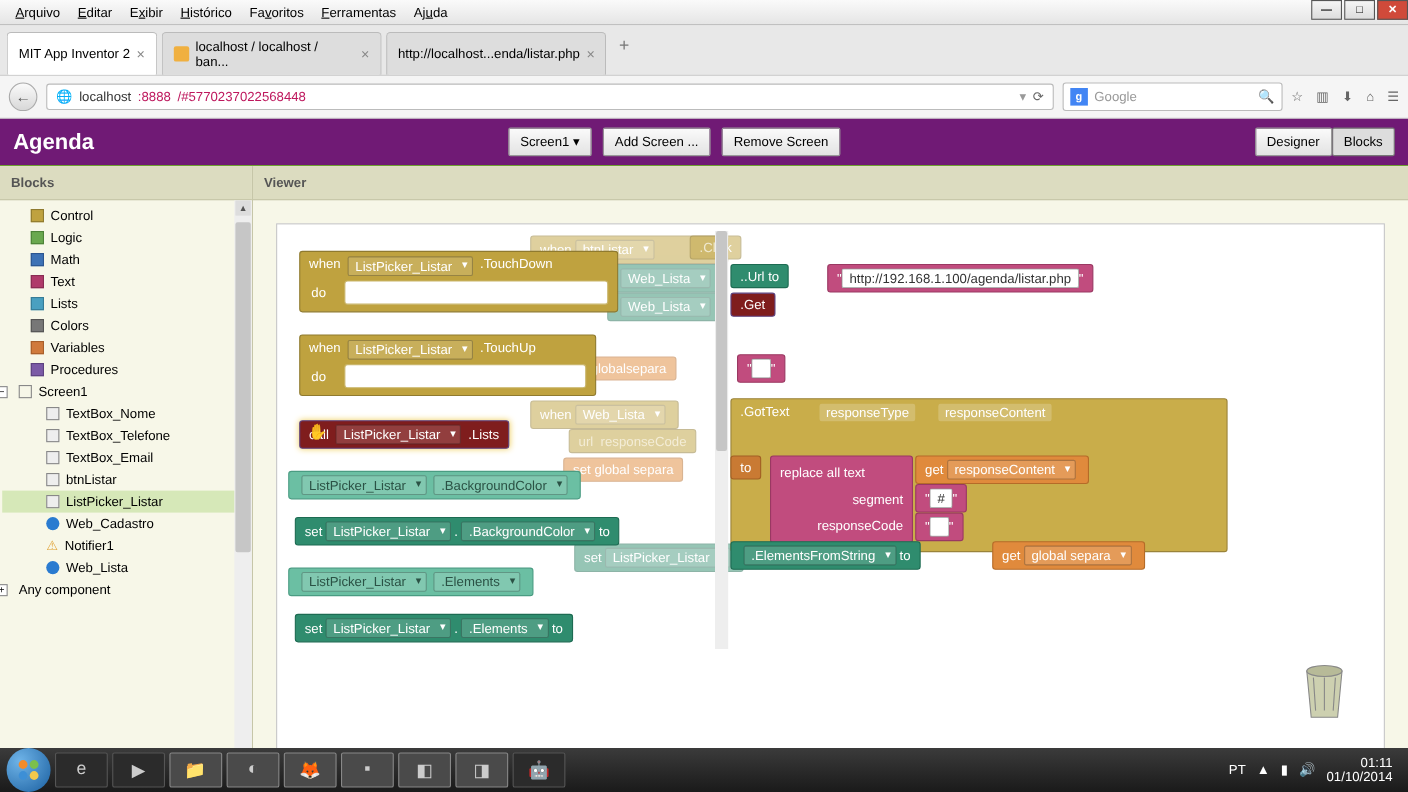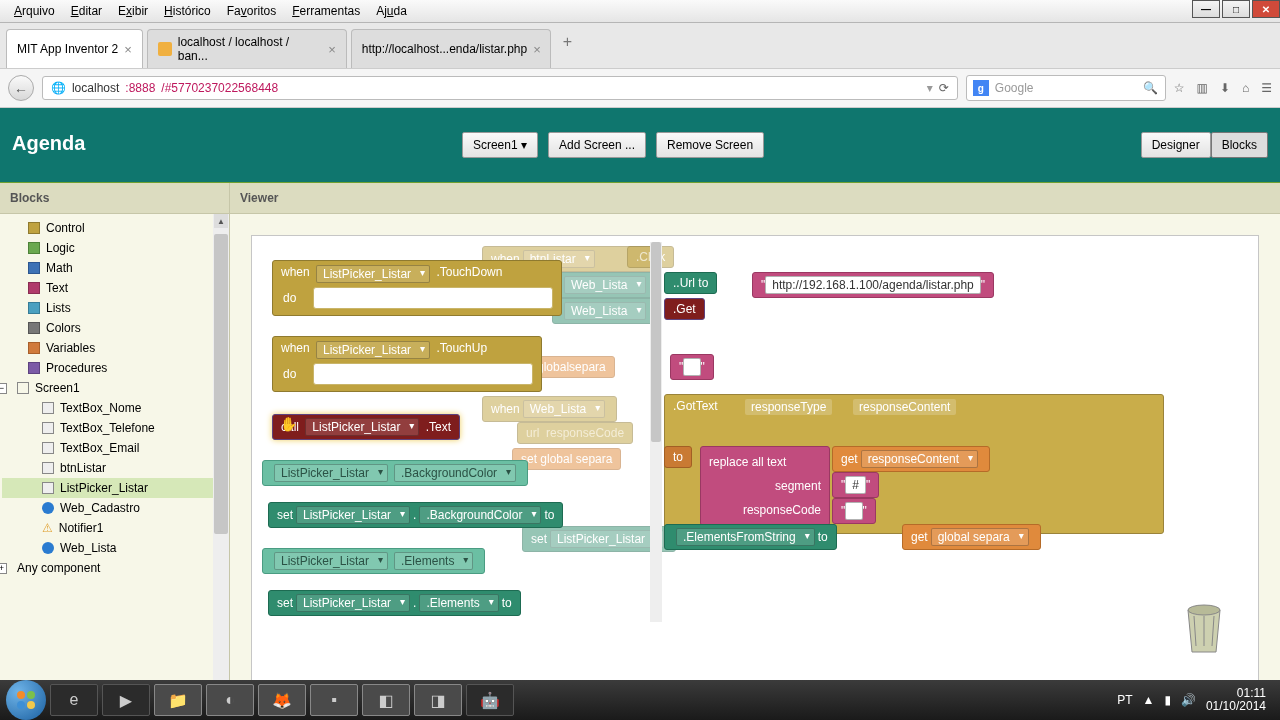--- a/index.html
+++ b/index.html
@@ -19,21 +19,21 @@
 .urlbar{background:#f5f5f5;padding:6px 8px;display:flex;align-items:center;gap:8px;border-bottom:1px solid #ccc}
 .back{width:26px;height:26px;border-radius:13px;background:linear-gradient(#fafafa,#d8d8d8);border:1px solid #aaa;display:flex;align-items:center;justify-content:center;font-size:14px;color:#555}
 .urlfield{flex:1;border:1px solid #bbb;border-radius:3px;background:#fff;padding:4px 8px;display:flex;align-items:center;gap:6px}
 .urlfield .host{color:#333}
 .urlfield .path{color:#be185d}
 .reload{color:#666;margin-left:auto}
 .searchbox{width:200px;border:1px solid #bbb;border-radius:3px;background:#fff;padding:4px 6px;display:flex;align-items:center;gap:6px;color:#999}
 .searchbox .g{width:16px;height:16px;background:#4285f4;color:#fff;font-size:10px;display:flex;align-items:center;justify-content:center;font-weight:bold}
 .toolicons{display:flex;gap:12px;color:#666;font-size:15px}
 .content{display:flex;flex-direction:column;height:calc(720px - 120px)}
-.greenbar{background:#0f766e;padding:24px 12px;display:flex;gap:10px;border-bottom:1px solid #6fa030}
+.greenbar{background:#701a75;padding:8px 12px;display:flex;align-items:center;gap:10px;border-bottom:1px solid #6fa030}
 .greenbar .title{color:#fff;font-size:20px;font-weight:bold;margin-right:auto}
 .gbtn{background:linear-gradient(#fafafa,#e3e3e3);border:1px solid #999;padding:5px 10px;border-radius:2px;cursor:pointer}
 .gbtn.active{background:#ddd;border-color:#777}
 .panes{display:flex;flex:1;overflow:hidden}
 .sidebar{width:230px;background:#f7f7e8;border-right:1px solid #c6c6a8;display:flex;flex-direction:column}
 .panehdr{background:#dcdcc0;padding:8px 10px;font-weight:bold;color:#555;border-bottom:1px solid #c6c6a8}
 .tree{flex:1;overflow-y:auto;padding:4px 2px;position:relative}
 .tree-scroll{position:absolute;right:0;top:0;width:16px;height:100%;background:#eee}
 .tree-scroll .thumb{position:absolute;top:20px;height:300px;width:14px;left:1px;background:#c6c6c6;border-radius:2px}
 .tree-scroll .arr{position:absolute;width:14px;height:14px;left:1px;background:#ddd;display:flex;align-items:center;justify-content:center;font-size:8px;color:#555}
@@ -262,21 +262,21 @@
           <div style="position:absolute;left:40px;top:26px;width:240px;height:22px;background:#fff;border:1px solid #c9b56a;border-radius:3px"></div>
         </div>
 
         <div class="blk olive" style="top:100px;left:20px;height:56px;width:270px;align-items:flex-start;padding-top:4px">
           <span>when</span>&nbsp;<span class="dd">ListPicker_Listar</span>&nbsp;<span>.TouchUp</span>
           <div style="position:absolute;left:10px;top:30px">do</div>
           <div style="position:absolute;left:40px;top:26px;width:220px;height:22px;background:#fff;border:1px solid #c9b56a;border-radius:3px"></div>
         </div>
 
         <div class="blk purple" style="top:178px;left:20px;box-shadow:0 0 6px #f0d060">
-          <span>call</span>&nbsp;<span class="dd">ListPicker_Listar</span>&nbsp;<span>.Text</span>
+          <span>call</span>&nbsp;<span class="dd">ListPicker_Listar</span>&nbsp;<span>.Lists</span>
         </div>
         <div style="position:absolute;top:180px;left:28px;font-size:14px">✋</div>
 
         <div class="blk tealL" style="top:224px;left:10px">
             <span class="dd">ListPicker_Listar</span> 
             <span class="dd">.BackgroundColor</span>
           </div>
         <div class="blk tealL" style="top:312px;left:10px">
             <span class="dd">ListPicker_Listar</span> 
             <span class="dd">.Elements</span>
@@ -285,21 +285,21 @@
         <div class="blk teal" style="top:266px;left:16px"><span>set</span> <span class="dd">ListPicker_Listar</span> . <span class="dd">.BackgroundColor</span> <span>to</span></div>
         <div class="blk teal" style="top:354px;left:16px"><span>set</span> <span class="dd">ListPicker_Listar</span> . <span class="dd">.Elements</span> <span>to</span></div>
 
         <div class="blk teal" style="top:36px;left:412px">.<span>.Url</span>&nbsp; <span>to</span></div>
         <div class="blk pink" style="top:36px;left:500px">" <span class="txtslot">http://192.168.1.100/agenda/listar.php</span> "</div>
         <div class="blk purple" style="top:62px;left:412px">
             <span>.Get</span>
           </div>
         <div class="blk pink" style="top:118px;left:418px">" <span class="txtslot">&nbsp;</span> "</div>
 
-        <div class="blk olive2" style="top:158px;left:412px;height:140px;width:500px;align-items:flex-start;padding-top:16px">
+        <div class="blk olive2" style="top:158px;left:412px;height:140px;width:452px;align-items:flex-start;padding-top:16px">
           <span style="position:absolute;top:4px;left:8px">.GotText</span>
           <span style="position:absolute;top:4px;left:80px;background:rgba(255,255,255,.2);padding:1px 6px;border-radius:2px">responseType</span>
           <span style="position:absolute;top:4px;left:188px;background:rgba(255,255,255,.2);padding:1px 6px;border-radius:2px">responseContent</span>
         </div>
         <div class="blk orangeD" style="top:210px;left:412px">
             <span>to</span>
           </div>
         <div class="blk pink" style="top:210px;left:448px;height:80px;width:130px;align-items:flex-start;flex-direction:column;justify-content:space-around">
           <span>replace all  text</span>
           <span style="align-self:flex-end">segment</span>

